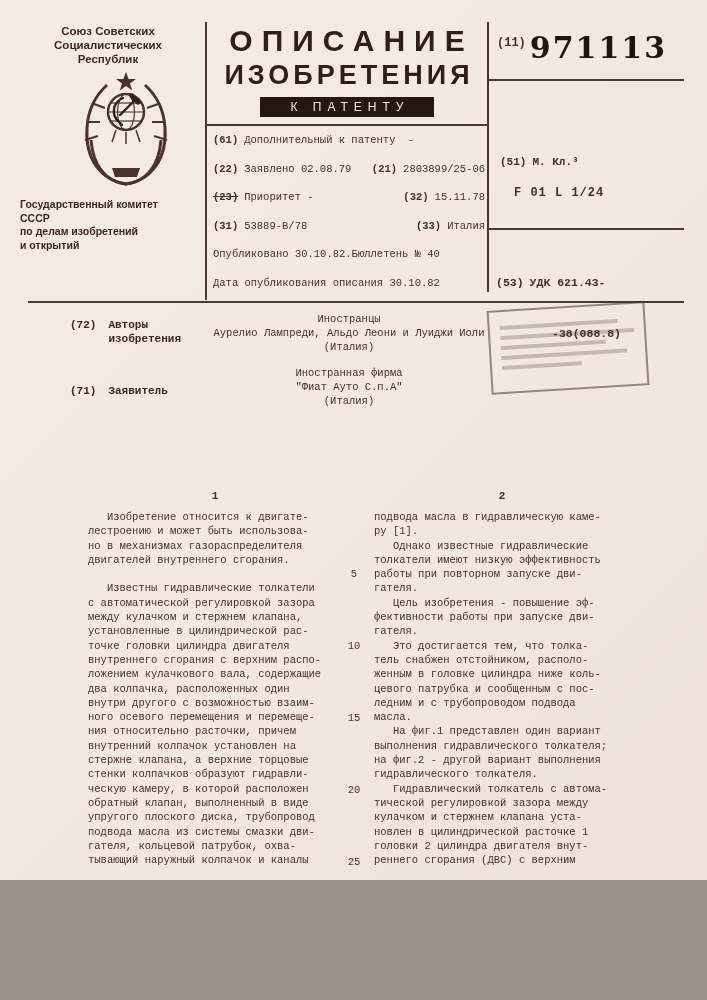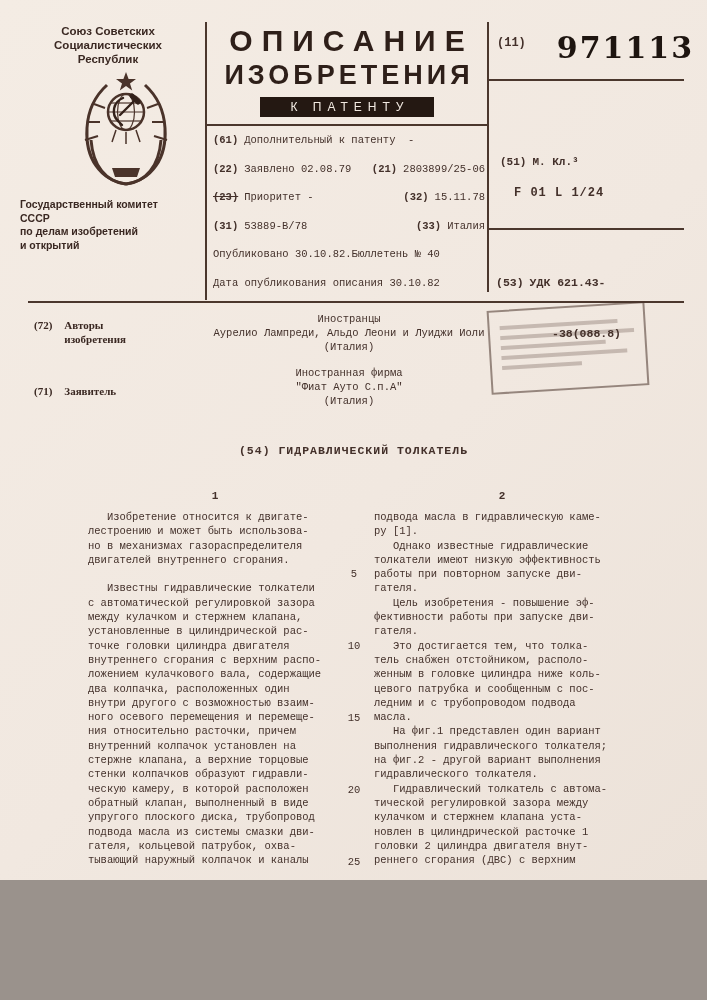--- a/index.html
+++ b/index.html
@@ -47,33 +47,33 @@
   }
 
   
   .fields { position:absolute; left:213px; top:133px; width:272px; font-size:10.5px; }
   .frow { display:flex; margin-bottom:14.5px; white-space:pre-wrap; line-height:14px; }
   .fcode { font-weight:bold; margin-right:6px; }
   .strike { text-decoration:line-through; }
   .fpush { margin-left:auto; display:flex; }
 
   
-  .docnum { position:absolute; left:497px; top:30px; display:flex; align-items:flex-start;gap:27px; }
+  .docnum { position:absolute; left:497px; top:30px; display:flex; align-items:flex-start; }
   .docnum .small-code { font-size:12px; font-weight:bold; margin-top:6px; }
   .docnum .bignum {
     font-family:"DejaVu Serif","Liberation Serif",serif; font-weight:bold;
     font-size:30px; letter-spacing:2px; color:#1e1510; margin-left:4px;
   }
   .f51 { position:absolute; left:500px; top:156px; font-weight:bold; font-size:11px; white-space:pre-wrap; }
   .f51class { position:absolute; left:514px; top:186px; font-weight:bold; font-size:12px; letter-spacing:1px; }
   .f53 { position:absolute; left:496px; top:240px; font-weight:bold; font-size:11.5px; line-height:17px; white-space:pre-wrap; }
   .f53 .ind { margin-left:56px; }
 
   
-  .party-label { position:absolute; display:flex; font-family:Liberation Serif, serif; font-weight:bold; font-size:11px; line-height:14px; color:#3a2822; }
+  .party-label { position:absolute; display:flex; font-family:Liberation Mono, monospace; font-weight:bold; font-size:11px; line-height:14px; color:#3a2822;margin-left:36px; }
   .party-label .plabel { white-space:pre-line; margin-left:6px; }
   .party-value { position:absolute; left:203px; width:292px; text-align:center; font-size:10.5px; line-height:14px; white-space:pre-line; }
 
   
   .stamp {
     position:absolute; left:489px; top:306px; width:158px; height:84px;
     border:2px solid rgba(74,52,44,.55); transform:rotate(-3.5deg);
     padding:8px 10px;
   }
   .stamp-line { height:4px; background:rgba(74,52,44,.26); margin:6px 0; filter:blur(.7px); }
@@ -223,21 +223,20 @@
   </div>
 
   <div class="party-label" style="left:34px; top:384px;">
     <span class="fcode">(71)</span>
     <span class="plabel">Заявитель</span>
   </div>
   <div class="party-value" style="top:366px;">Иностранная фирма
 "Фиат Ауто С.п.А"
 (Италия)</div>
 
-  <div class="inv-title">(54) ГИДРАВЛИЧЕСКИЙ ТОЛКАТЕЛЬ</div>
 
   <div class="colhead" style="left:200px;">1</div>
   <div class="colhead" style="left:487px;">2</div>
 
   <div class="bodycol" style="left:88px;">   Изобретение относится к двигате-
 лестроению и может быть использова-
 но в механизмах газораспределителя
 двигателей внутреннего сгорания.
 
    Известны гидравлические толкатели

